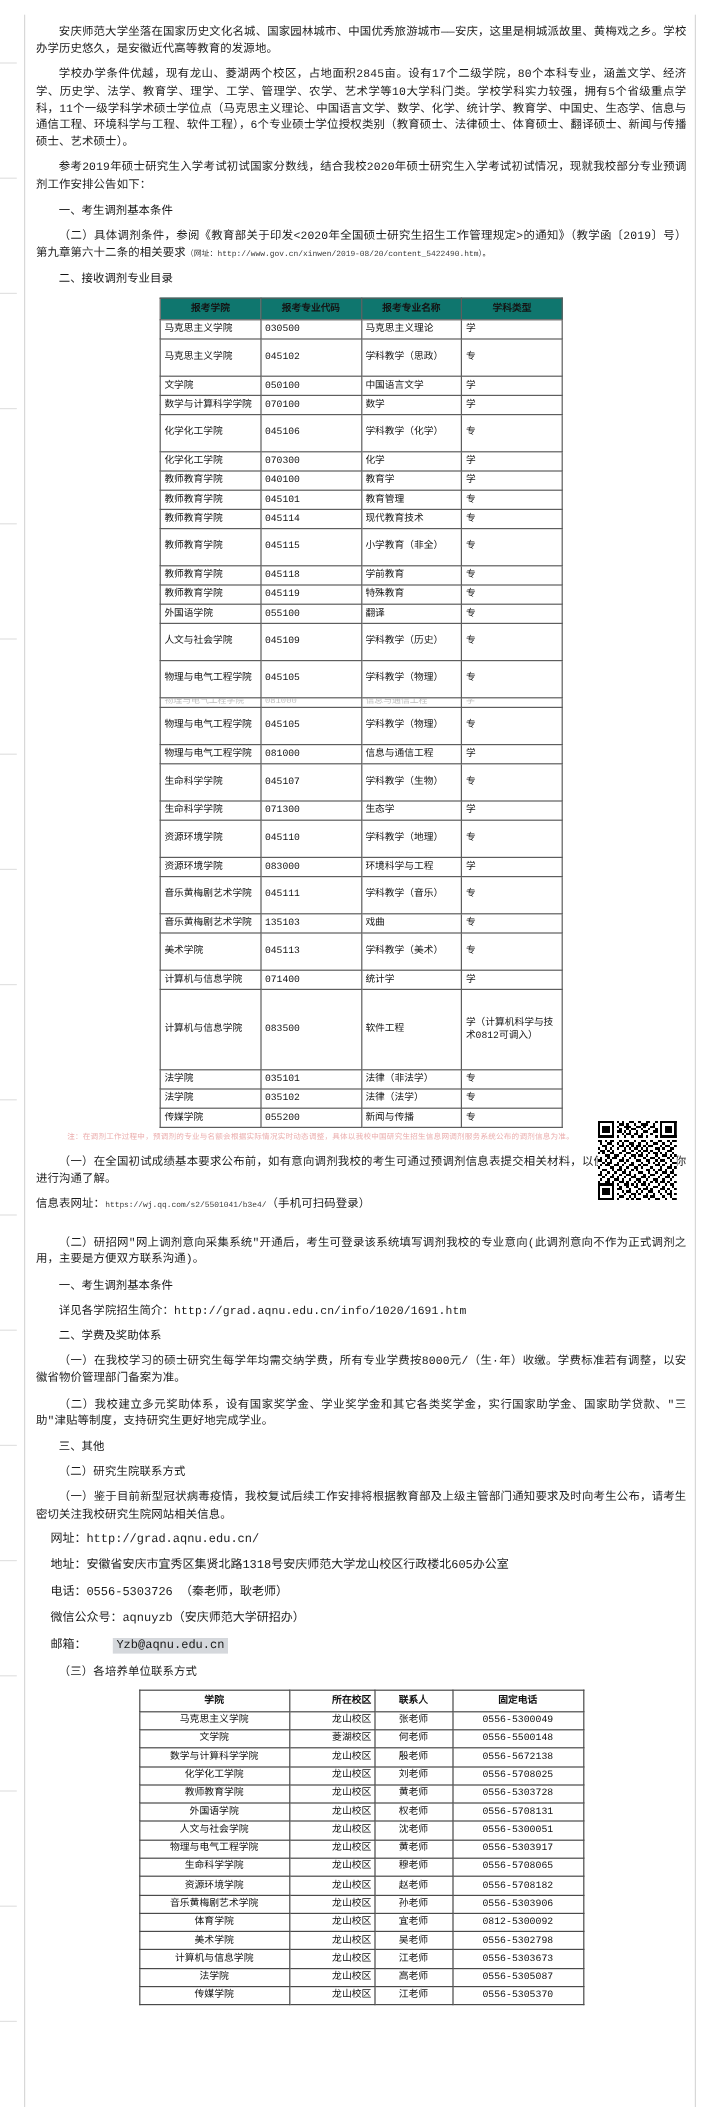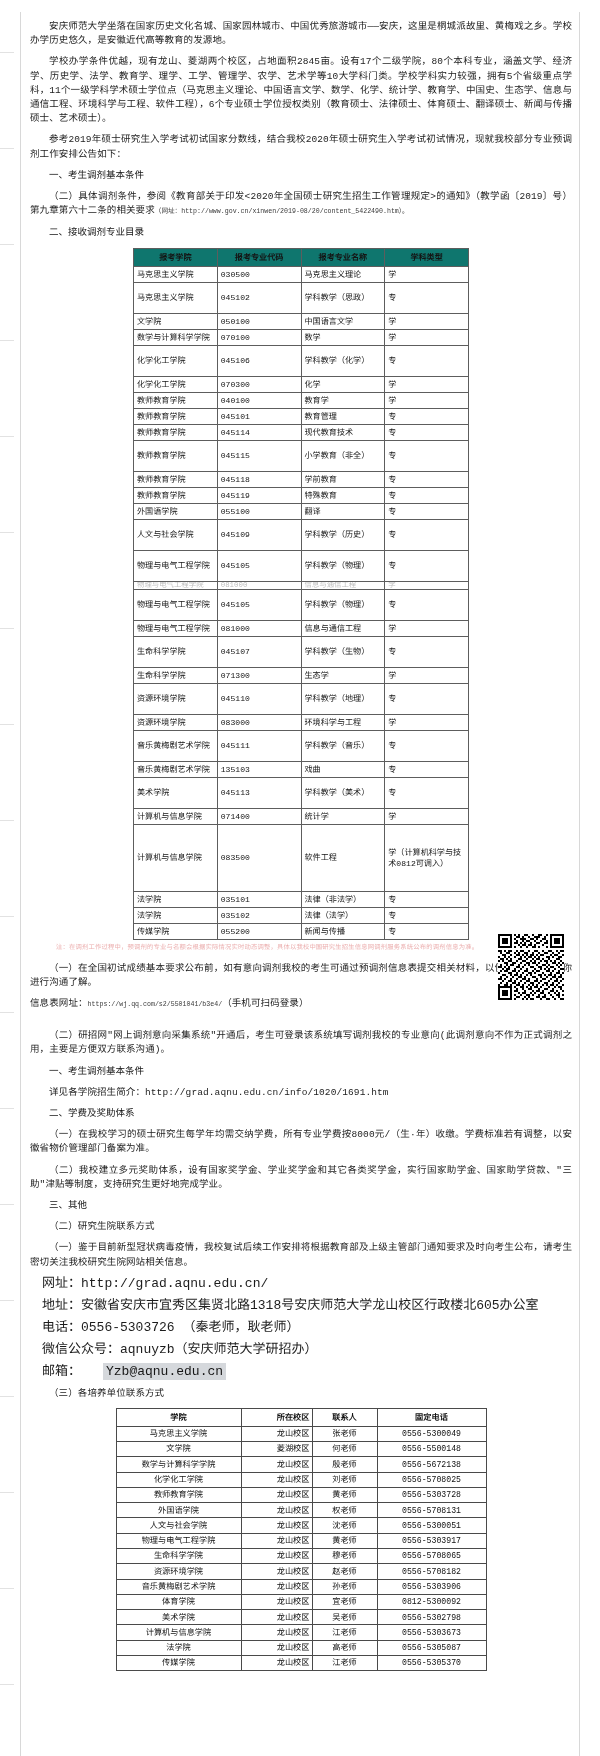--- a/index.html
+++ b/index.html
@@ -137,21 +137,21 @@
     top: 922px;
     width: 66px;
     height: 66px;
   }
   .qr svg { display: block; }
 
   .section-gap { height: 10px; }
 
   .contact-line {
     margin: 0 0 9px 0;
-    font-size: 13px;
+    font-size: 10px;
     line-height: 13px;
     text-indent: 0;
     padding-left: 12px;
     color: #1c1c1c;
   }
   .email-value {
     background: #d5d8dc;
     padding: 1px 3px;
     margin-left: 22px;
     color: #171717;

